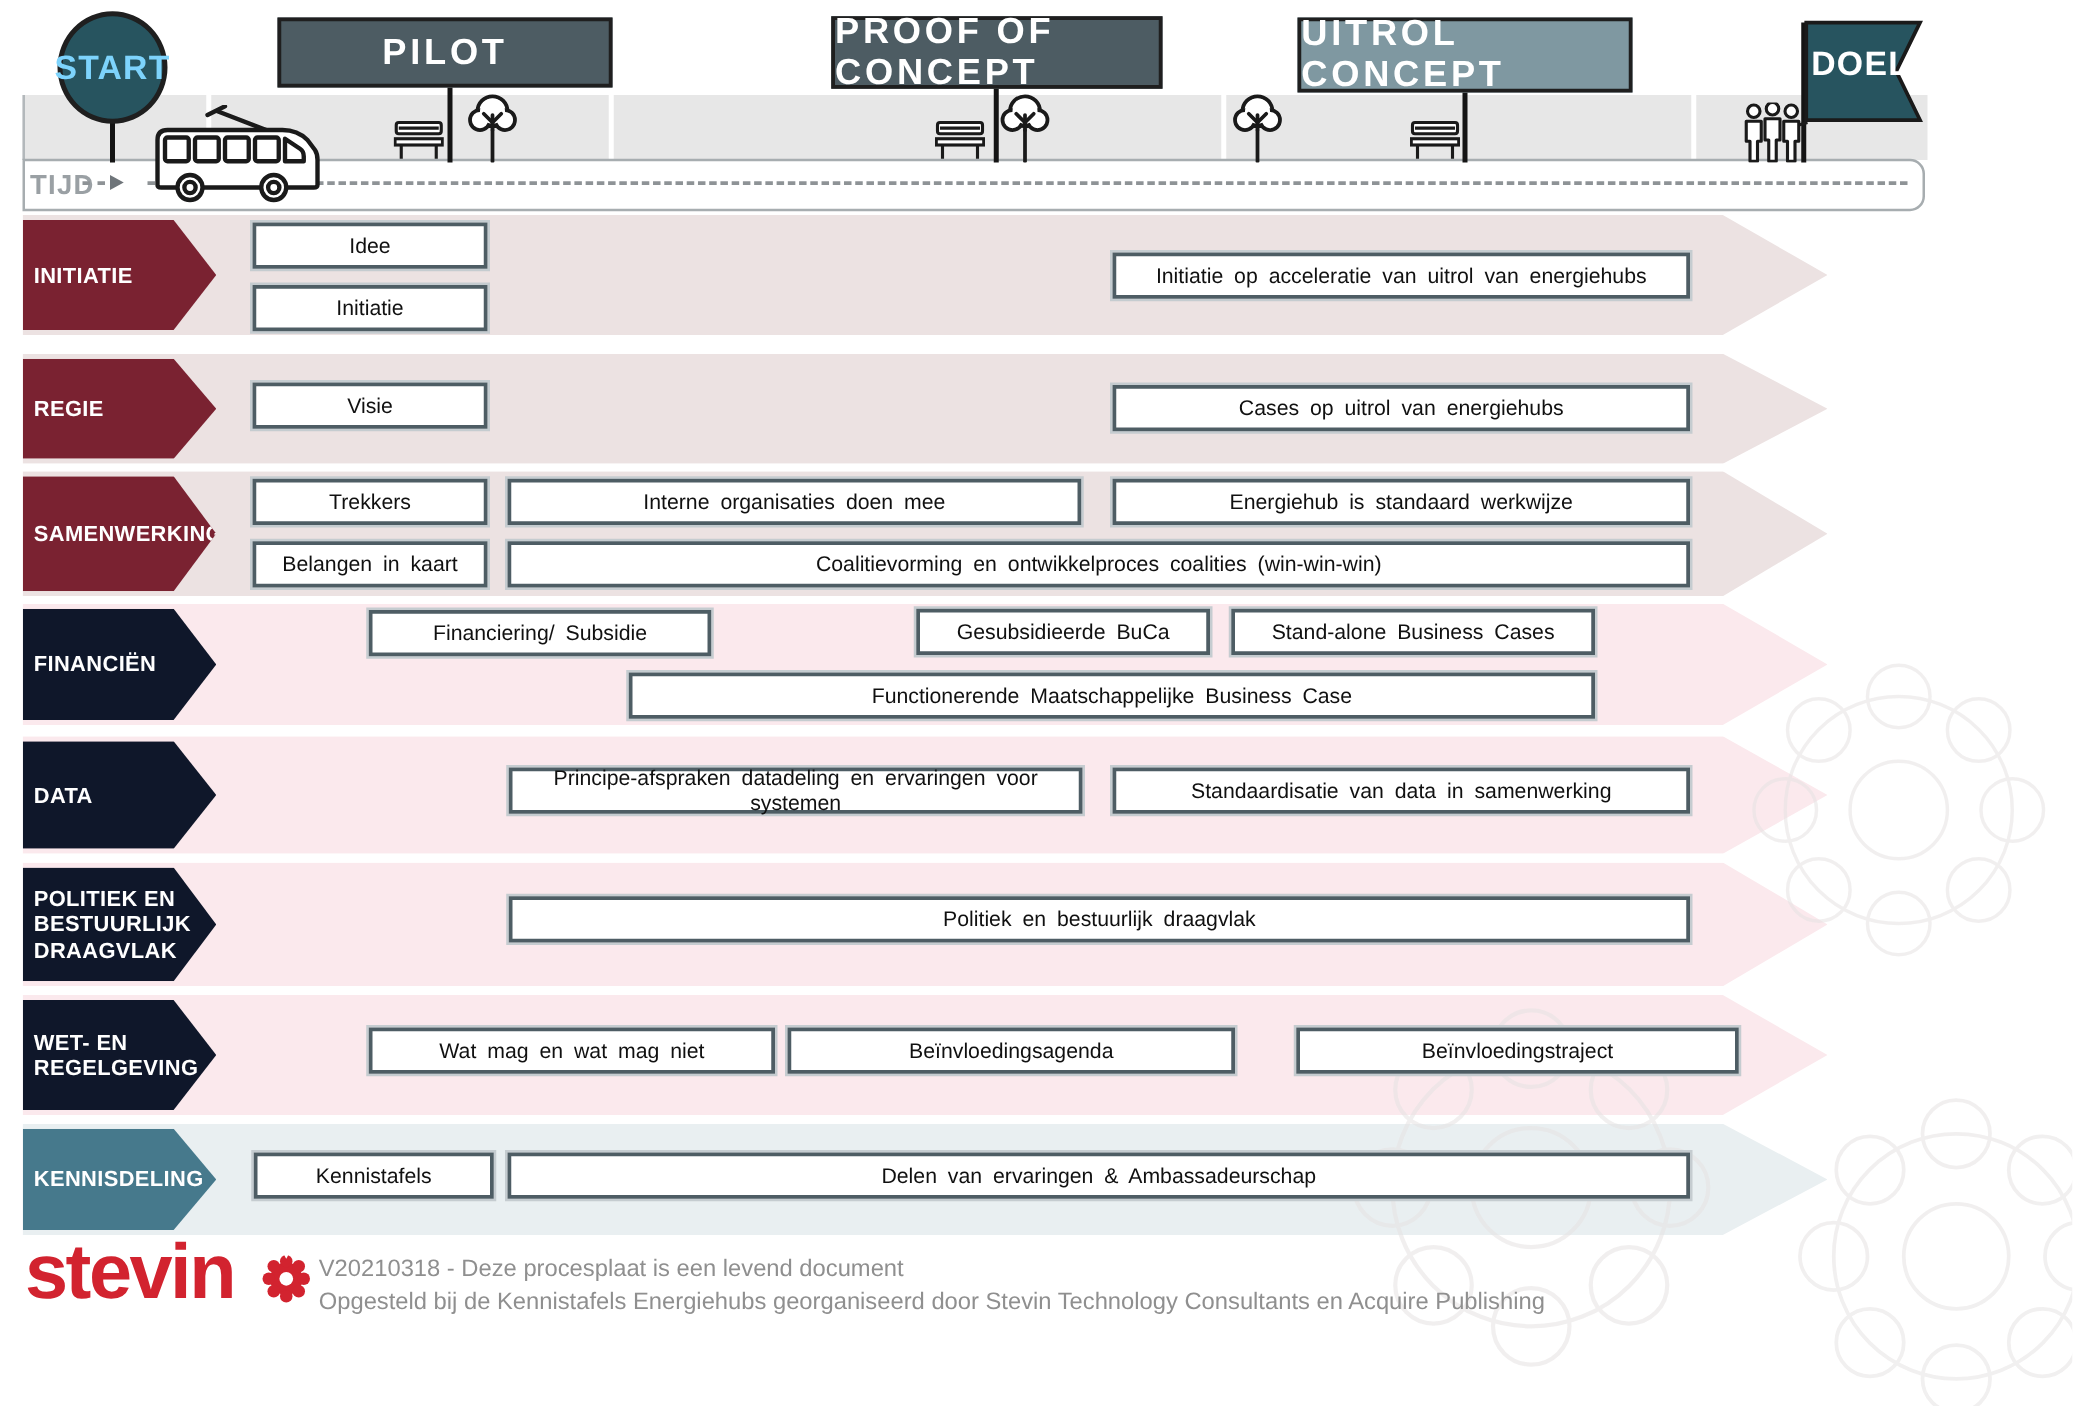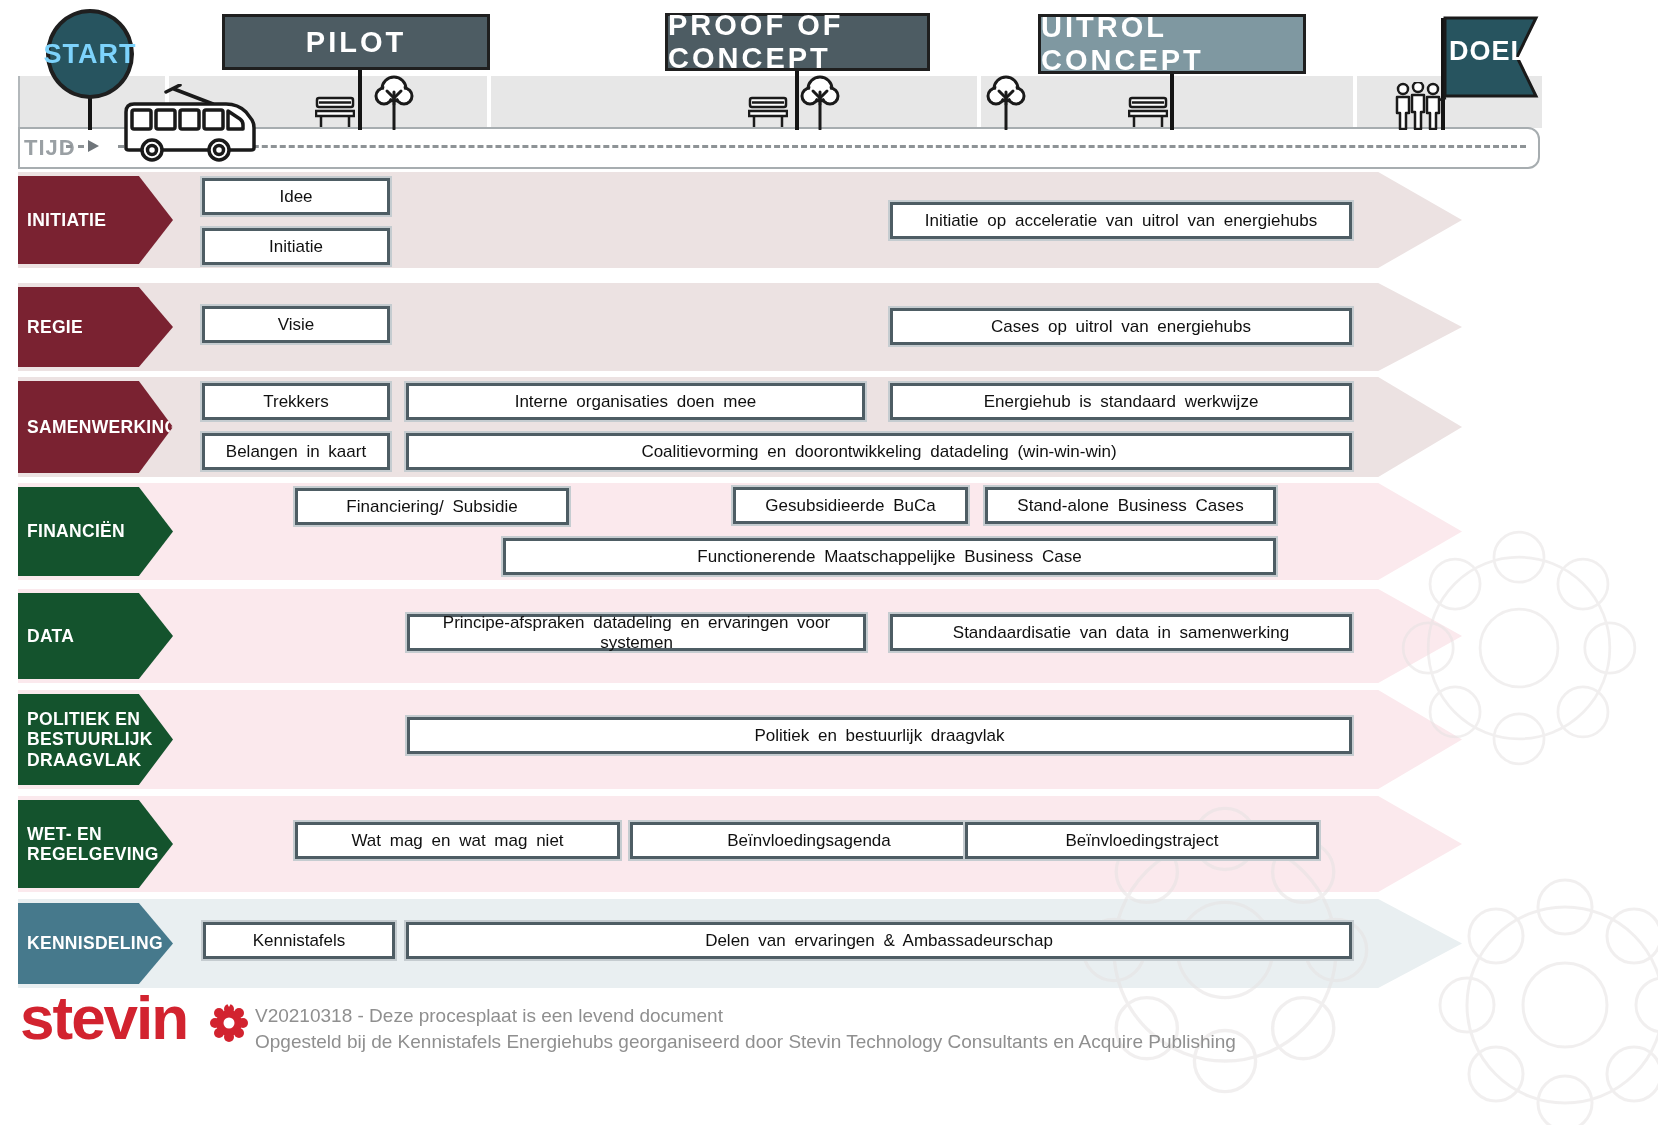--- a/index.html
+++ b/index.html
@@ -35,21 +35,21 @@
   
   .lane{position:absolute;left:18px;width:1444px;z-index:1;
         clip-path:polygon(0 0,94.2% 0,100% 50%,94.2% 100%,0 100%);}
   .band-rose{background:#ece2e2;}
   .band-pink{background:#fbe9ed;}
   .band-blue{background:#e9eff1;}
   .lane-label{position:absolute;left:0;top:4px;bottom:4px;width:155px;box-sizing:border-box;
         clip-path:polygon(0 0,78% 0,100% 50%,78% 100%,0 100%);display:flex;align-items:center;
         padding-left:9px;color:#fff;font-weight:bold;font-size:17.5px;line-height:1.15;letter-spacing:.3px;}
   .maroon{background:#7a2231;}
-  .crimson{background:#14532d;}
+  .crimson{background:#0f172a;}
   .tealbg{background:#46798c;}
   .lane-label span{max-width:118px;}
 
   .pbox{position:absolute;height:37px;background:#ffffff;border:3px solid #4e5d64;
         box-shadow:0 0 0 2px #c5ccd0;display:flex;align-items:center;justify-content:center;
         font-size:17px;color:#101010;z-index:3;box-sizing:border-box;word-spacing:4px;text-align:center;}
 
   
   .wm{position:absolute;z-index:2;opacity:.55;}
 
@@ -281,35 +281,35 @@
   <div class="pbox" style="left:202px;top:228px;width:188px">Initiatie</div>
   <div class="pbox" style="left:890px;top:202px;width:462px">Initiatie op acceleratie van uitrol van energiehubs</div>
 
   <div class="pbox" style="left:202px;top:306px;width:188px">Visie</div>
   <div class="pbox" style="left:890px;top:308px;width:462px">Cases op uitrol van energiehubs</div>
 
   <div class="pbox" style="left:202px;top:383px;width:188px">Trekkers</div>
   <div class="pbox" style="left:406px;top:383px;width:459px">Interne organisaties doen mee</div>
   <div class="pbox" style="left:890px;top:383px;width:462px">Energiehub is standaard werkwijze</div>
   <div class="pbox" style="left:202px;top:433px;width:188px">Belangen in kaart</div>
-  <div class="pbox" style="left:406px;top:433px;width:946px">Coalitievorming en doorontwikkeling datadeling (win-win-win)</div>
+  <div class="pbox" style="left:406px;top:433px;width:946px">Coalitievorming en ontwikkelproces coalities (win-win-win)</div>
 
   <div class="pbox" style="left:295px;top:488px;width:274px">Financiering/ Subsidie</div>
   <div class="pbox" style="left:733px;top:487px;width:235px">Gesubsidieerde BuCa</div>
   <div class="pbox" style="left:985px;top:487px;width:291px">Stand-alone Business Cases</div>
   <div class="pbox" style="left:503px;top:538px;width:773px">Functionerende Maatschappelijke Business Case</div>
 
   <div class="pbox" style="left:407px;top:614px;width:459px">Principe-afspraken datadeling en ervaringen voor systemen</div>
   <div class="pbox" style="left:890px;top:614px;width:462px">Standaardisatie van data in samenwerking</div>
 
   <div class="pbox" style="left:407px;top:717px;width:945px">Politiek en bestuurlijk draagvlak</div>
 
   <div class="pbox" style="left:295px;top:822px;width:325px">Wat mag en wat mag niet</div>
   <div class="pbox" style="left:630px;top:822px;width:358px">Beïnvloedingsagenda</div>
-  <div class="pbox" style="left:965px;top:822px;width:354px">Beïnvloedingstraject</div>
+  <div class="pbox" style="left:1037px;top:822px;width:354px">Beïnvloedingstraject</div>
 
   <div class="pbox" style="left:203px;top:922px;width:192px">Kennistafels</div>
   <div class="pbox" style="left:406px;top:922px;width:946px">Delen van ervaringen &amp; Ambassadeurschap</div>
 
   <div class="logo">stevin</div>
   <svg class="logo-gear" width="46" height="50" viewBox="0 0 46 50">
     <g fill="#d2232f">
       <circle cx="23" cy="27" r="13"></circle>
       <circle cx="23" cy="13" r="5"></circle>
         <circle cx="33" cy="17" r="5"></circle>

